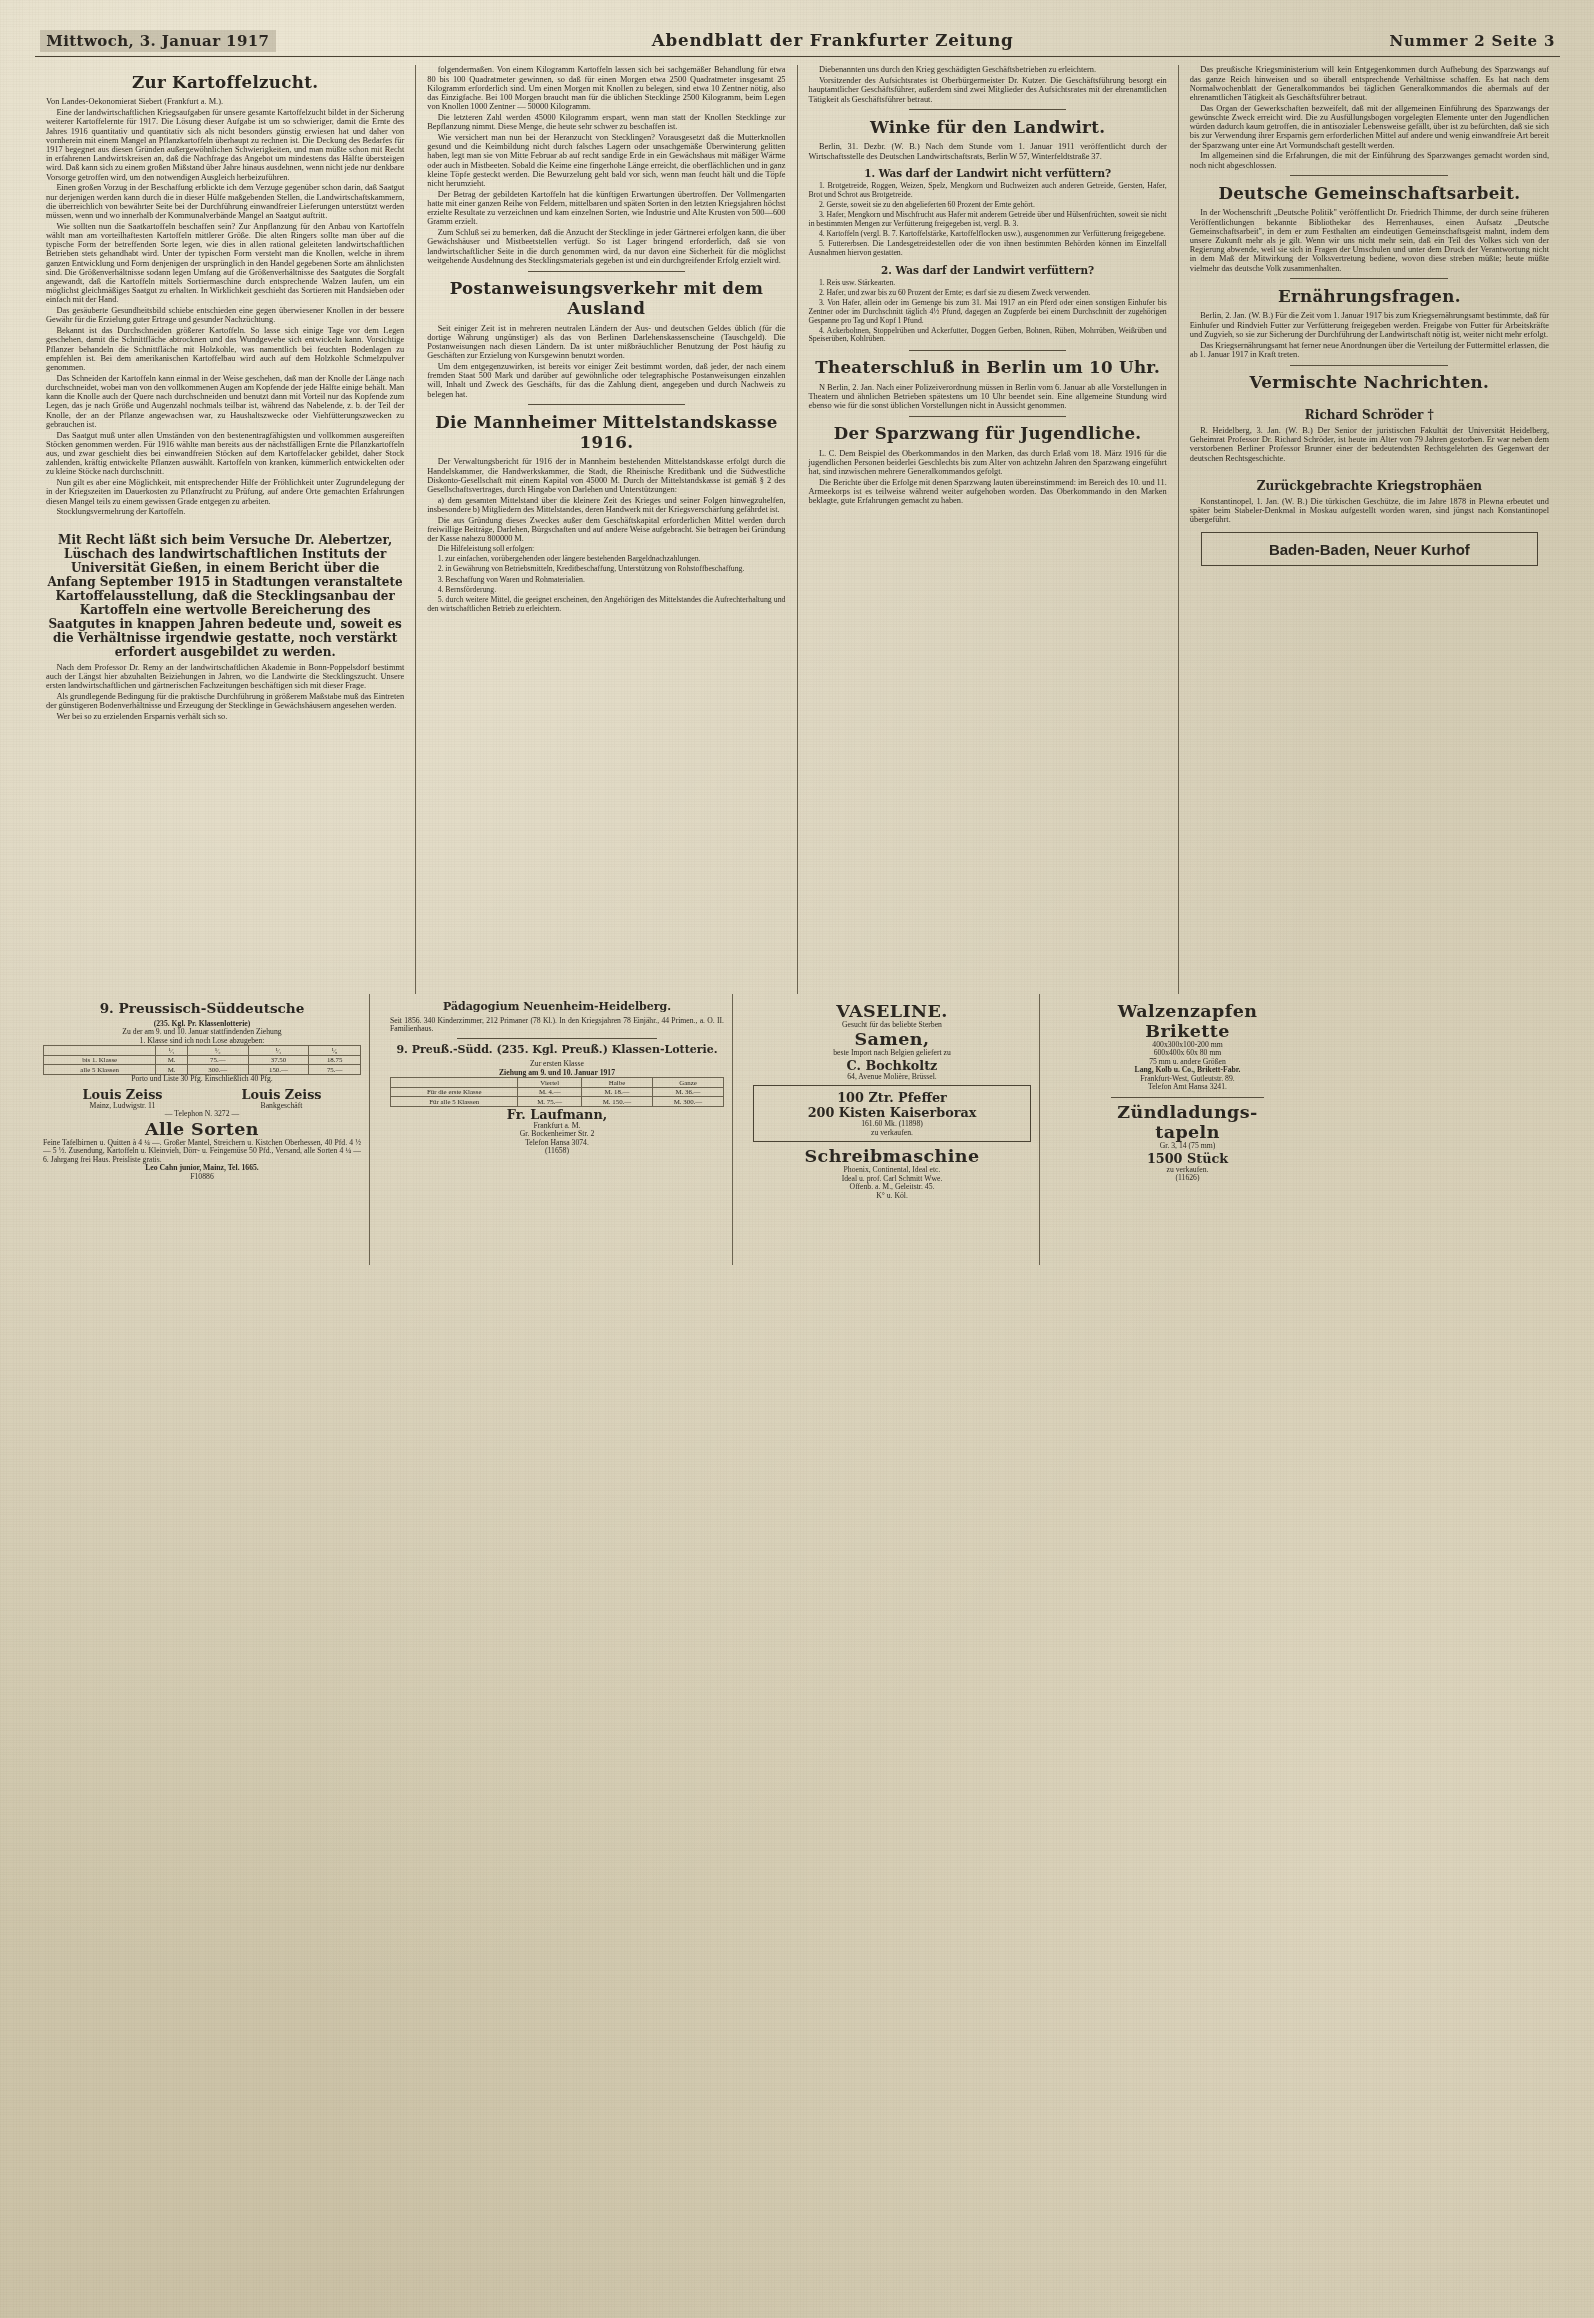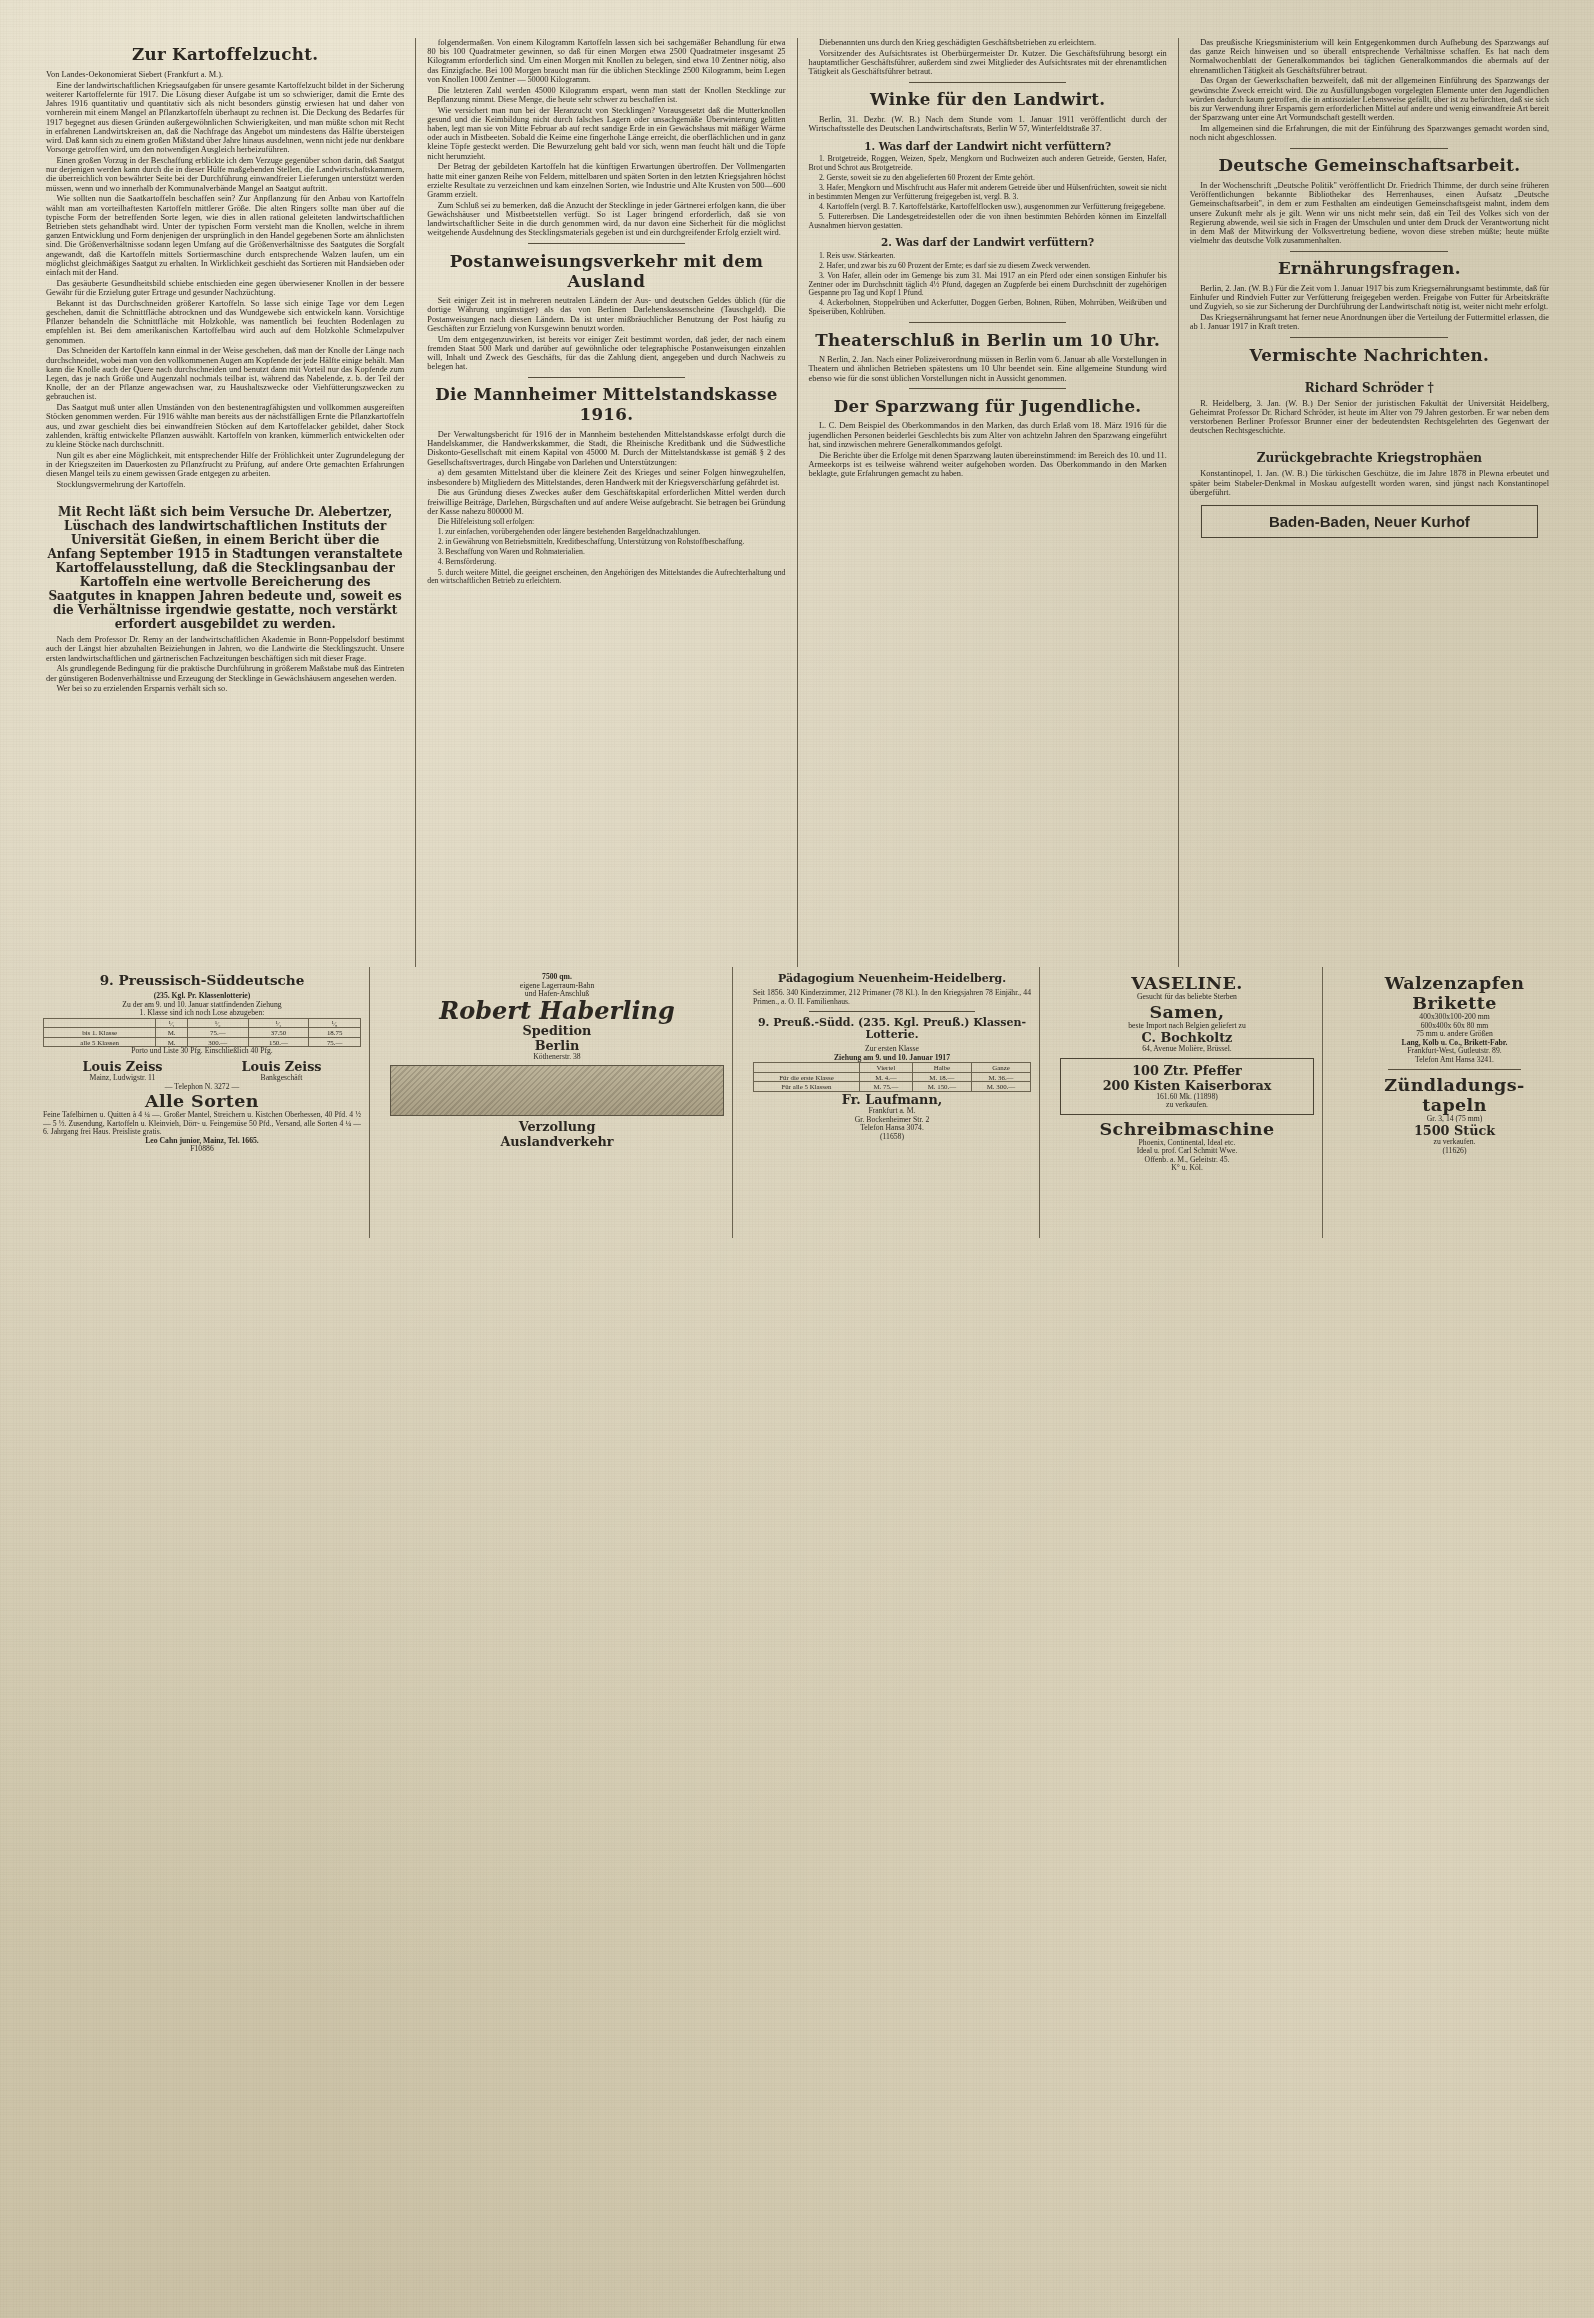--- a/index.html
+++ b/index.html
@@ -180,20 +180,25 @@
     font-family:"DejaVu Serif",serif;
     font-style:italic;font-weight:bold;font-size:24px;text-align:center;line-height:1;
   }
 </style>
 </head>
 <body>
 
 <div class="page">
   <div class="grain"></div>
 
+  <div class="masthead">
+    <div class="date">Mittwoch, 3. Januar 1917</div>
+    <div class="title">Abendblatt der Frankfurter Zeitung</div>
+    <div class="num">Nummer 2  Seite 3</div>
+  </div>
 
   <div class="columns">
 
     <div class="col">
       <h2 class="head">Zur Kartoffelzucht.</h2>
       <p class="byline">Von Landes-Oekonomierat Siebert (Frankfurt a. M.).</p>
       <p class="body">Eine der landwirtschaftlichen Kriegsaufgaben für unsere gesamte Kartoffelzucht bildet in der Sicherung weiterer Kartoffelernte für 1917. Die Lösung dieser Aufgabe ist um so schwieriger, damit die Ernte des Jahres 1916 quantitativ und quantitativ sich als nicht besonders günstig erwiesen hat und daher von vornherein mit einem Mangel an Pflanzkartoffeln überhaupt zu rechnen ist. Die Deckung des Bedarfes für 1917 begegnet aus diesen Gründen außergewöhnlichen Schwierigkeiten, und man müßte schon mit Recht in erfahrenen Landwirtskreisen an, daß die Nachfrage das Angebot um mindestens das Hälfte übersteigen wird. Daß kann sich zu einem großen Mißstand über Jahre hinaus ausdehnen, wenn nicht jede nur denkbare Vorsorge getroffen wird, um den notwendigen Ausgleich herbeizuführen.</p>
       <p class="body">Einen großen Vorzug in der Beschaffung erblickte ich dem Verzuge gegenüber schon darin, daß Saatgut nur derjenigen werden kann durch die in dieser Hülfe maßgebenden Stellen, die Landwirtschaftskammern, die überreichlich von bewährter Seite bei der Durchführung einwandfreier Lieferungen unterstützt werden müssen, wenn und wo innerhalb der Kommunalverbände Mangel an Saatgut auftritt.</p>
       <p class="body">Wie sollten nun die Saatkartoffeln beschaffen sein? Zur Anpflanzung für den Anbau von Kartoffeln wählt man am vorteilhaftesten Kartoffeln mittlerer Größe. Die alten Ringers sollte man über auf die typische Form der betreffenden Sorte legen, wie dies in allen rational geleiteten landwirtschaftlichen Betrieben stets gehandhabt wird. Unter der typischen Form versteht man die Knollen, welche in ihrem ganzen Entwicklung und Form denjenigen der ursprünglich in den Handel gegebenen Sorte am ähnlichsten sind. Die Größenverhältnisse sodann legen Umfang auf die Größenverhältnisse des Saatgutes die Sorgfalt angewandt, daß die Kartoffeln mittels Sortiermaschine durch entsprechende Walzen laufen, um ein möglichst gleichmäßiges Saatgut zu erhalten. In Wirklichkeit geschieht das Sortieren mit Handsieben oder einfach mit der Hand.</p>
       <p class="body">Das gesäuberte Gesundheitsbild schiebe entschieden eine gegen überwiesener Knollen in der bessere Gewähr für die Erzielung guter Ertrage und gesunder Nachzüchtung.</p>
@@ -323,32 +328,20 @@
           <div class="ctext">Bankgeschäft</div>
         </div>
       </div>
       <div class="ctext">— Telephon N. 3272 —</div>
       <div class="bigword">Alle Sorten</div>
       <div class="ctext j">Feine Tafelbirnen u. Quitten à 4 ¼ —. Großer Mantel, Streichern u. Kistchen Oberhessen, 40 Pfd. 4 ½ — 5 ½. Zusendung, Kartoffeln u. Kleinvieh, Dörr- u. Feingemüse 50 Pfd., Versand, alle Sorten 4 ¼ — 6. Jahrgang frei Haus. Preisliste gratis.</div>
       <div class="ctext b">Leo Cahn junior, Mainz, Tel. 1665.</div>
       <div class="ctext">F10886</div>
     </div>
 
-    <div class="cbox">
-      <div class="ctext b">7500 qm.</div>
-      <div class="ctext">eigene Lagerraum-Bahn</div>
-      <div class="ctext">und Hafen-Anschluß</div>
-      <div class="scriptname">Robert Haberling</div>
-      <div class="midword">Spedition</div>
-      <div class="midword">Berlin</div>
-      <div class="ctext">Köthenerstr. 38</div>
-      <div class="imgplate"></div>
-      <div class="midword">Verzollung</div>
-      <div class="midword">Auslandverkehr</div>
-    </div>
 
     <div class="cbox">
       <div class="ctitle sm">Pädagogium Neuenheim-Heidelberg.</div>
       <div class="ctext j">Seit 1856. 340 Kinderzimmer, 212 Primaner (78 Kl.). In den Kriegsjahren 78 Einjähr., 44 Primen., a. O. II.  Familienhaus.</div>
       <div class="rule" style="margin:4.8px 20%"></div>
       <div class="ctitle sm">9. Preuß.-Südd. (235. Kgl. Preuß.) Klassen-Lotterie.</div>
       <div class="ctext">Zur ersten Klasse</div>
       <div class="ctext b">Ziehung am 9. und 10. Januar 1917</div>
       <table class="tinytable">
         <tbody>

